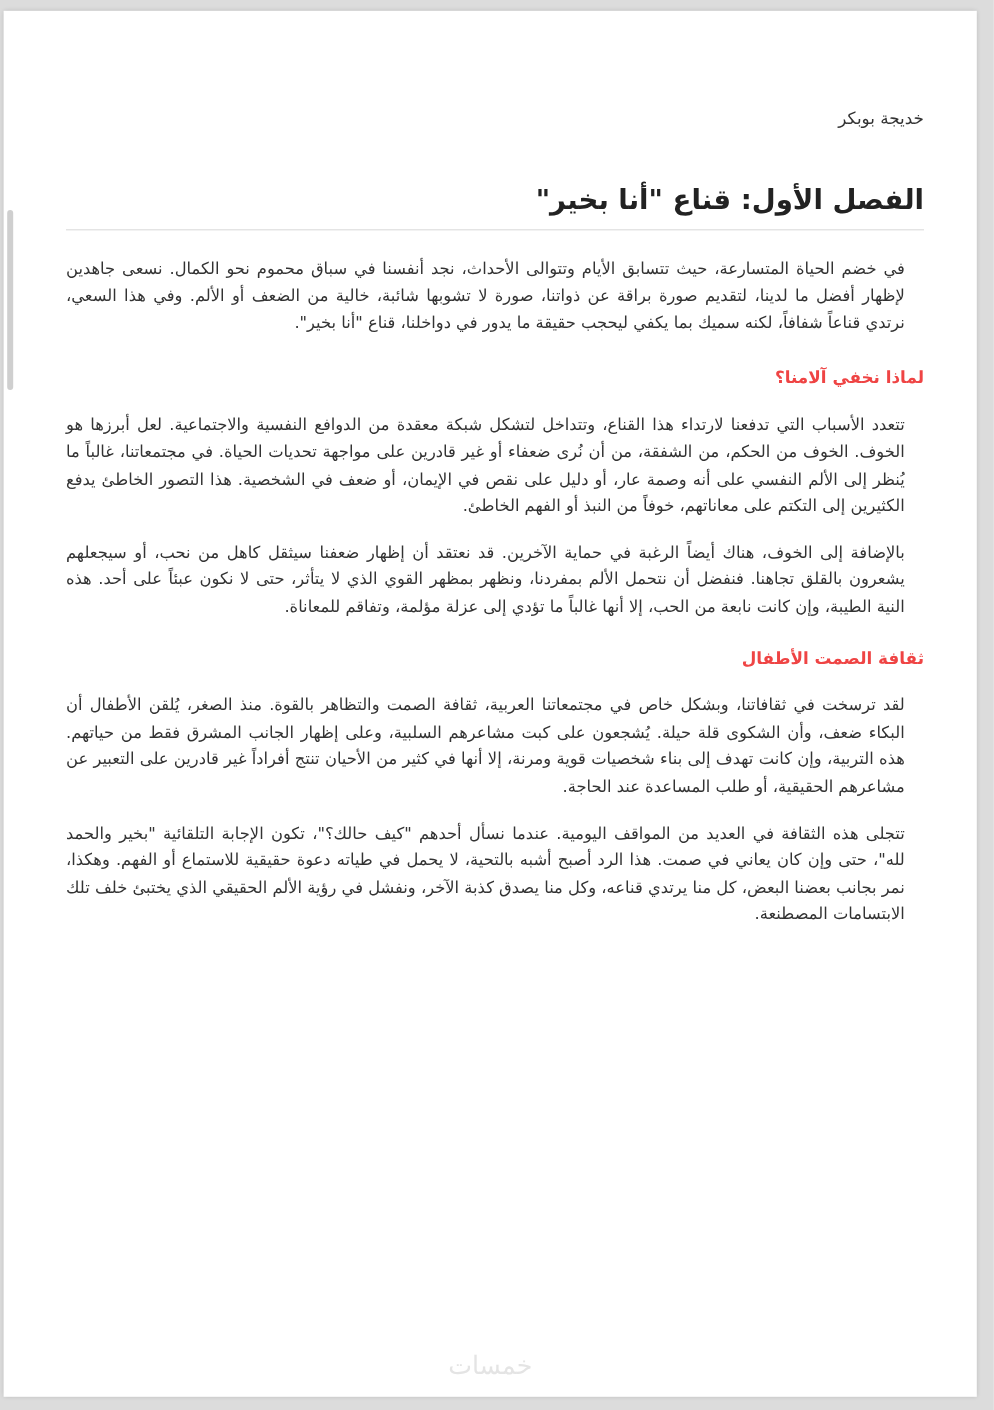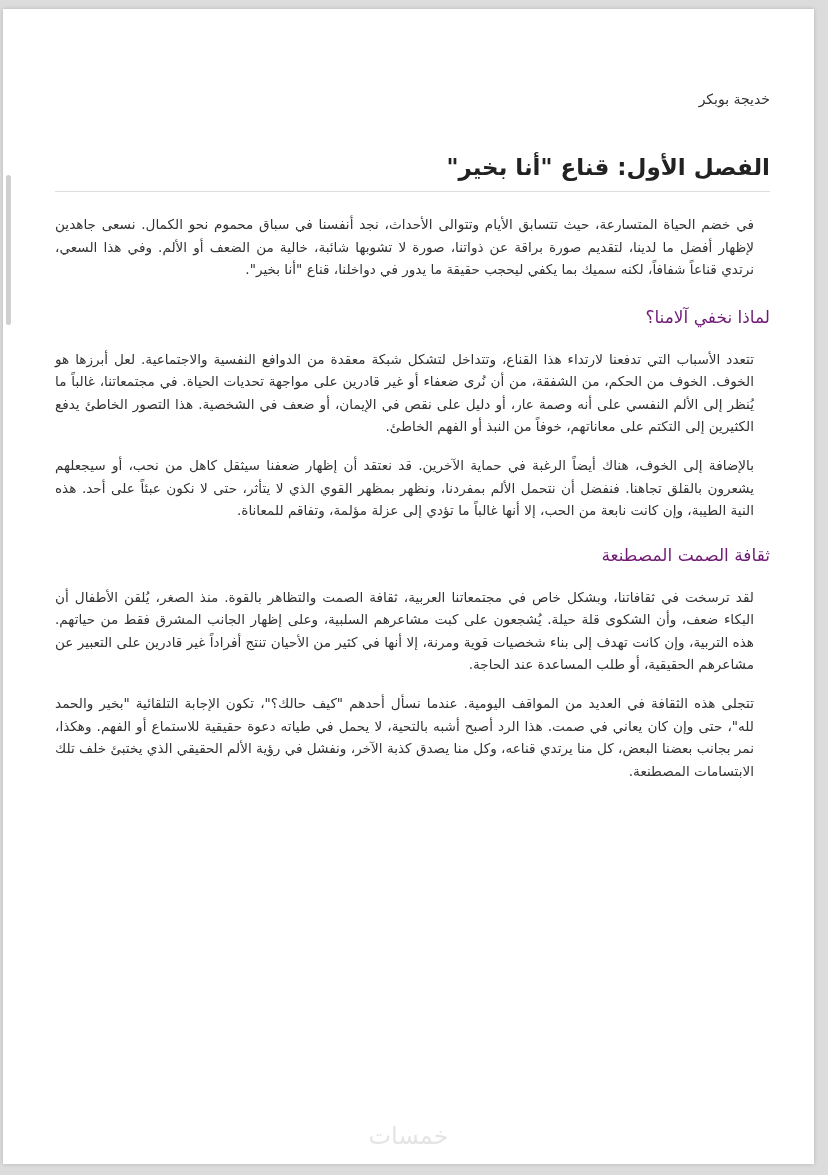--- a/index.html
+++ b/index.html
@@ -78,35 +78,35 @@
     .para {
       margin: 0 16px 16px 0;
       font-size: 13.6px;
       line-height: 22.6px;
       text-align: justify;
       text-align-last: right;
       color: #333;
     }
     .section-heading {
       margin: 24px 0 18px 0;
-      font-size: 17px;
-      font-weight: normal;
-      color: #701a75;
+      font-size: 14px;
+      font-weight: bold;
+      color: #ef4444;
       line-height: 1.4;
     }
     .p1 { margin-bottom: 0; }
     .h1 { margin-top: 25px; }
     .h2 { margin-top: 22px; }
     .watermark {
       position: absolute;
       left: 0;
       right: 0;
       bottom: 14px;
       text-align: center;
-      font-size: 24px;
+      font-size: 21px;
       color: #e4e4e4;
       letter-spacing: 1px;
     }
   </style>
 </head>
 <body>
 
 <div class="frame">
   <div class="scrollbar-track">
     <div class="scrollbar-thumb"></div>
@@ -117,20 +117,20 @@
 
     <h1 class="chapter-title">الفصل الأول: قناع "أنا بخير"</h1>
 
     <div class="body-wrap">
       <p class="para p1">في خضم الحياة المتسارعة، حيث تتسابق الأيام وتتوالى الأحداث، نجد أنفسنا في سباق محموم نحو الكمال. نسعى جاهدين لإظهار أفضل ما لدينا، لتقديم صورة براقة عن ذواتنا، صورة لا تشوبها شائبة، خالية من الضعف أو الألم. وفي هذا السعي، نرتدي قناعاً شفافاً، لكنه سميك بما يكفي ليحجب حقيقة ما يدور في دواخلنا، قناع "أنا بخير".</p>
 
       <h2 class="section-heading h1">لماذا نخفي آلامنا؟</h2>
       <p class="para">تتعدد الأسباب التي تدفعنا لارتداء هذا القناع، وتتداخل لتشكل شبكة معقدة من الدوافع النفسية والاجتماعية. لعل أبرزها هو الخوف. الخوف من الحكم، من الشفقة، من أن نُرى ضعفاء أو غير قادرين على مواجهة تحديات الحياة. في مجتمعاتنا، غالباً ما يُنظر إلى الألم النفسي على أنه وصمة عار، أو دليل على نقص في الإيمان، أو ضعف في الشخصية. هذا التصور الخاطئ يدفع الكثيرين إلى التكتم على معاناتهم، خوفاً من النبذ أو الفهم الخاطئ.</p>
       <p class="para">بالإضافة إلى الخوف، هناك أيضاً الرغبة في حماية الآخرين. قد نعتقد أن إظهار ضعفنا سيثقل كاهل من نحب، أو سيجعلهم يشعرون بالقلق تجاهنا. فنفضل أن نتحمل الألم بمفردنا، ونظهر بمظهر القوي الذي لا يتأثر، حتى لا نكون عبئاً على أحد. هذه النية الطيبة، وإن كانت نابعة من الحب، إلا أنها غالباً ما تؤدي إلى عزلة مؤلمة، وتفاقم للمعاناة.</p>
 
-      <h2 class="section-heading h2">ثقافة الصمت المصطنعة</h2>
+      <h2 class="section-heading h2">ثقافة الصمت الأطفال</h2>
       <p class="para">لقد ترسخت في ثقافاتنا، وبشكل خاص في مجتمعاتنا العربية، ثقافة الصمت والتظاهر بالقوة. منذ الصغر، يُلقن الأطفال أن البكاء ضعف، وأن الشكوى قلة حيلة. يُشجعون على كبت مشاعرهم السلبية، وعلى إظهار الجانب المشرق فقط من حياتهم. هذه التربية، وإن كانت تهدف إلى بناء شخصيات قوية ومرنة، إلا أنها في كثير من الأحيان تنتج أفراداً غير قادرين على التعبير عن مشاعرهم الحقيقية، أو طلب المساعدة عند الحاجة.</p>
       <p class="para">تتجلى هذه الثقافة في العديد من المواقف اليومية. عندما نسأل أحدهم "كيف حالك؟"، تكون الإجابة التلقائية "بخير والحمد لله"، حتى وإن كان يعاني في صمت. هذا الرد أصبح أشبه بالتحية، لا يحمل في طياته دعوة حقيقية للاستماع أو الفهم. وهكذا، نمر بجانب بعضنا البعض، كل منا يرتدي قناعه، وكل منا يصدق كذبة الآخر، ونفشل في رؤية الألم الحقيقي الذي يختبئ خلف تلك الابتسامات المصطنعة.</p>
     </div>
   </div>
 
   <div class="watermark">خمسات</div>
 </div>
 
 </body></html>

